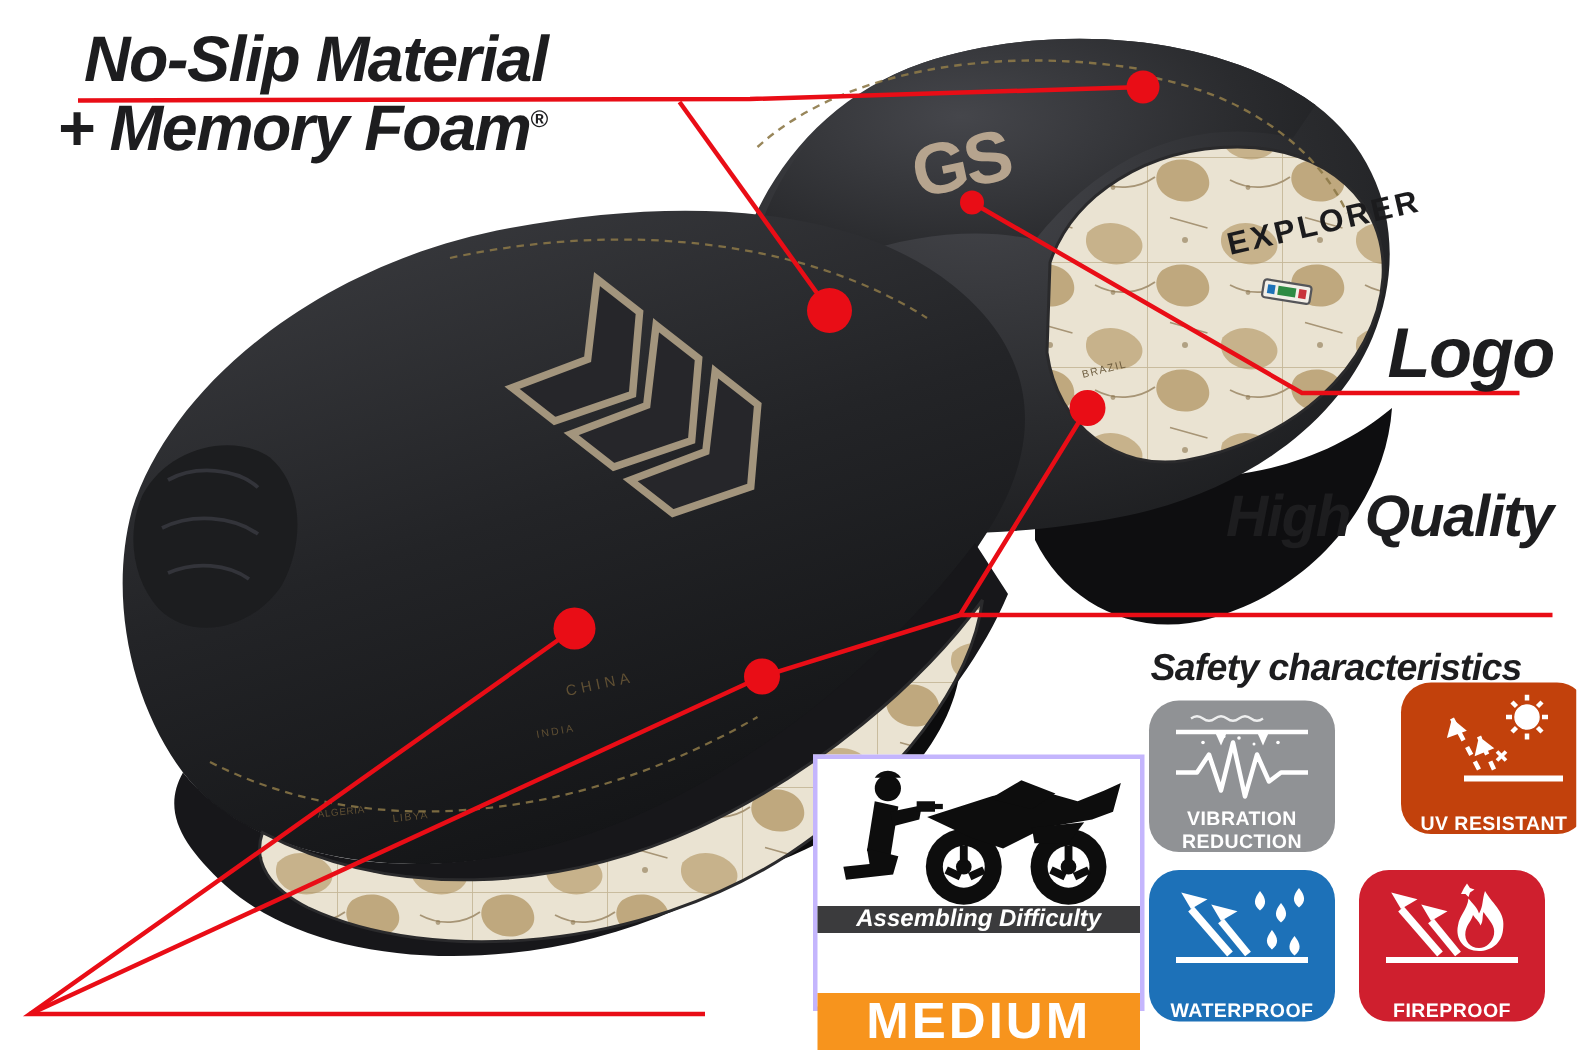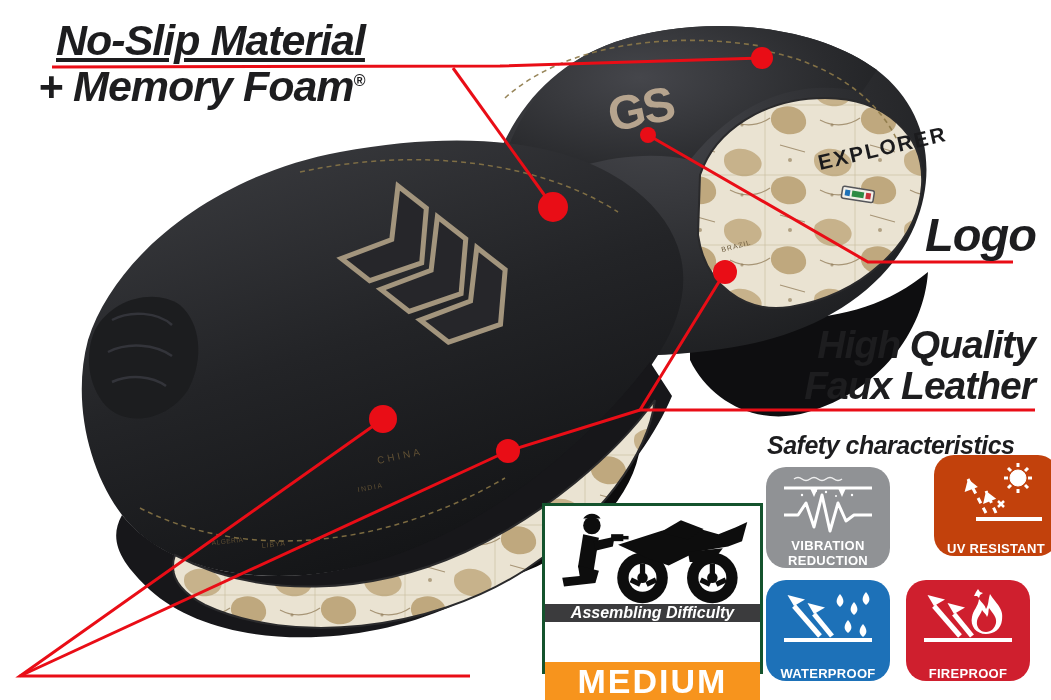--- a/index.html
+++ b/index.html
@@ -2,37 +2,37 @@
 <html><head>
 <meta charset="utf-8">
 <style>
   html,body{margin:0;padding:0;background:#fff;}
   .stage{position:relative;width:1051px;height:700px;background:#fff;overflow:hidden;
          font-family:"Liberation Sans",sans-serif;}
   .scene{position:absolute;left:0;top:0;width:1051px;height:700px;}
   .callout{position:absolute;color:#1d1d1f;font-weight:bold;font-style:italic;
            letter-spacing:-1px;line-height:1.06;white-space:nowrap;}
   .noslip{left:38px;top:18px;font-size:43px;}
-  .noslip .l1{padding-left:18px;text-decoration:underline;}
+  .noslip .l1{padding-left:18px;}
   .noslip sup{font-size:16px;vertical-align:super;letter-spacing:0;}
   .logolbl{left:882px;top:210px;font-size:47px;margin-left:43px;}
   .fauxleather{right:16px;top:324px;font-size:39px;text-align:right;margin-left:16px;}
   .ultragrip{left:40px;top:586px;width:480px;font-size:40px;text-align:center;}
   .safetyhead{left:767px;top:432px;font-size:25px;letter-spacing:-0.5px;}
   .badge{position:absolute;width:124px;height:101px;border-radius:20px;color:#fff;
          display:flex;flex-direction:column;align-items:center;justify-content:flex-end;
          padding-bottom:0;box-sizing:border-box;}
   .badge svg{position:absolute;top:8px;left:12px;}
   .blabel{font-size:13px;font-weight:bold;line-height:1.1;text-align:center;letter-spacing:0.3px;}
   .b-vib{left:766px;top:467px;background:#909295;}
   .b-uv{left:906px;top:455px;background:#c2410c;margin-left:28px;}
   .b-wat{left:766px;top:580px;background:#1d71b8;}
   .b-fire{left:906px;top:580px;background:#cf1f2e;}
   .diffbox{position:absolute;left:542px;top:503px;width:221px;height:171px;background:#fff;
-           border:3px solid #14532d;box-sizing:border-box;display:flex;flex-direction:column;}
+           border:3px solid #c4b5fd;box-sizing:border-box;display:flex;flex-direction:column;}
   .diff-icon{flex:1;display:flex;align-items:center;justify-content:center;padding-top:2px;}
   .diff-title{height:27px;background:#3b3b3d;color:#fff;font-weight:bold;font-style:italic;
               font-size:16px;display:flex;align-items:center;justify-content:center;letter-spacing:0;}
   .diff-level{height:44px;background:#f7941d;color:#fff;font-weight:bold;font-size:34px;
               display:flex;align-items:center;justify-content:center;letter-spacing:2px;margin-top:40px;}
   .svgtxt{font-family:"Liberation Sans",sans-serif;}
 </style>
 </head>
 <body>
 
@@ -150,21 +150,20 @@
 
   <div class="callout noslip">
     <div class="l1">No-Slip Material</div>
     <div><span>+ Memory Foam</span><sup>®</sup></div>
   </div>
 
   <div class="callout logolbl">Logo</div>
 
   <div class="callout fauxleather">
     <div>High Quality</div>
-    <div>Faux Leather</div>
   </div>
 
 
   <div class="callout safetyhead">Safety characteristics</div>
 
   <div class="badge b-vib">
     <svg width="100" height="58" viewBox="0 0 100 58">
       <g stroke="#fff" fill="none">
         <path d="M16 4 q4 -3 8 0 q4 3 8 0 q4 -3 8 0 q4 3 8 0 q4 -3 8 0 q4 3 8 0" stroke-width="1.5" opacity="0.85"></path>
         <line x1="6" y1="13" x2="94" y2="13" stroke-width="3"></line>

